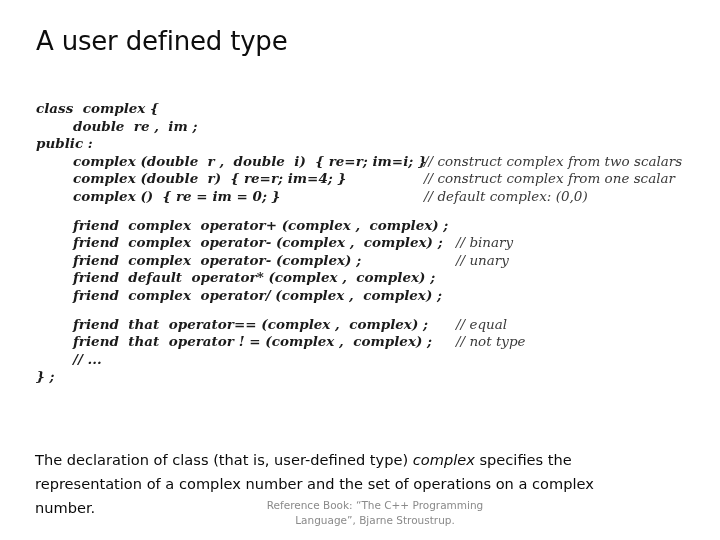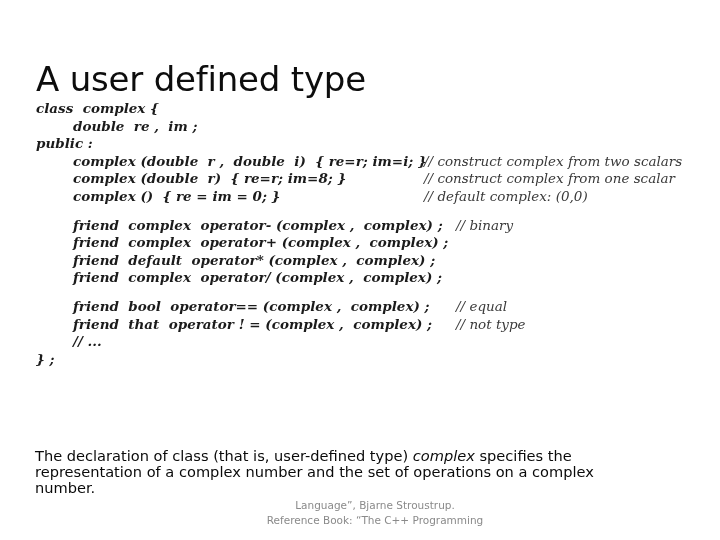--- a/index.html
+++ b/index.html
@@ -23,27 +23,26 @@
     background: #ffffff;
   }
 
   
   .slide-title {
     position: absolute;
     left: 36px;
     top: 24px;
     width: 640px;
     font-family: "DejaVu Sans", "Liberation Sans", sans-serif;
-    font-size: 34px;
+    font-size: 26px;
     font-weight: 400;
     line-height: 34px;
     letter-spacing: -0.2px;
     color: #0d0d0d;
     white-space: nowrap;
-    margin-top: 38px;
   }
 
   
   .code-figure {
     position: absolute;
     left: 0px;
     top: 100px;
     width: 720px;
     height: 320px;
     font-family: "DejaVu Serif", "Liberation Serif", serif;
@@ -84,21 +83,21 @@
   .code-gap { height: 11px; }
 
   
   .body-text {
     position: absolute;
     left: 35px;
     top: 448px;
     width: 600px;
     font-family: "DejaVu Sans", "Liberation Sans", sans-serif;
     font-size: 14.6px;
-    line-height: 16px;
+    line-height: 24px;
     font-weight: 400;
     color: #0a0a0a;
   }
   .body-text .em {
     font-style: italic;
   }
 
   
   .reference {
     position: absolute;
@@ -117,36 +116,37 @@
 
 <div class="slide">
 
   <div class="slide-title">A user defined type</div>
 
   <div class="code-figure" id="code-figure">
       <div class="code-line"><span class="code-text ind0">class  complex {</span></div>
       <div class="code-line"><span class="code-text ind1">double  re ,  im ;</span></div>
       <div class="code-line"><span class="code-text ind0">public :</span></div>
       <div class="code-line"><span class="code-text ind1">complex (double  r ,  double  i)  { re=r; im=i; }</span><span class="cmt cmt-a">// construct complex from two scalars</span></div>
-      <div class="code-line"><span class="code-text ind1">complex (double  r)  { re=r; im=8; }</span><span class="cmt cmt-a">// construct complex from one scalar</span></div>
+      <div class="code-line"><span class="code-text ind1">complex (double  r)  { re=r; im=4; }</span><span class="cmt cmt-a">// construct complex from one scalar</span></div>
       <div class="code-line"><span class="code-text ind1">complex ()  { re = im = 0; }</span><span class="cmt cmt-a">// default complex: (0,0)</span></div>
       <div class="code-line code-gap"></div>
+      <div class="code-line"><span class="code-text ind1">friend  complex  operator+ (complex ,  complex) ;</span></div>
       <div class="code-line"><span class="code-text ind1">friend  complex  operator- (complex ,  complex) ;</span><span class="cmt cmt-b">// binary</span></div>
-      <div class="code-line"><span class="code-text ind1">friend  complex  operator+ (complex ,  complex) ;</span></div>
+      <div class="code-line"><span class="code-text ind1">friend  complex  operator- (complex) ;</span><span class="cmt cmt-b">// unary</span></div>
       <div class="code-line"><span class="code-text ind1">friend  default  operator* (complex ,  complex) ;</span></div>
       <div class="code-line"><span class="code-text ind1">friend  complex  operator/ (complex ,  complex) ;</span></div>
       <div class="code-line code-gap"></div>
-      <div class="code-line"><span class="code-text ind1">friend  bool  operator== (complex ,  complex) ;</span><span class="cmt cmt-b">// equal</span></div>
+      <div class="code-line"><span class="code-text ind1">friend  that  operator== (complex ,  complex) ;</span><span class="cmt cmt-b">// equal</span></div>
       <div class="code-line"><span class="code-text ind1">friend  that  operator ! = (complex ,  complex) ;</span><span class="cmt cmt-b">// not type</span></div>
       <div class="code-line"><span class="code-text ind1">// ...</span></div>
       <div class="code-line"><span class="code-text ind0">} ;</span></div>
     </div>
 
   <div class="body-text">
     <span>The declaration of class (that is, user-defined type) </span><span class="em">complex</span><span> specifies the representation of a complex number and the set of operations on a complex number.</span>
   </div>
 
   <div class="reference">
+    <div>Reference Book: “The C++ Programming</div>
     <div>Language”, Bjarne Stroustrup.</div>
-    <div>Reference Book: “The C++ Programming</div>
   </div>
 
 </div>
 
 </body></html>

